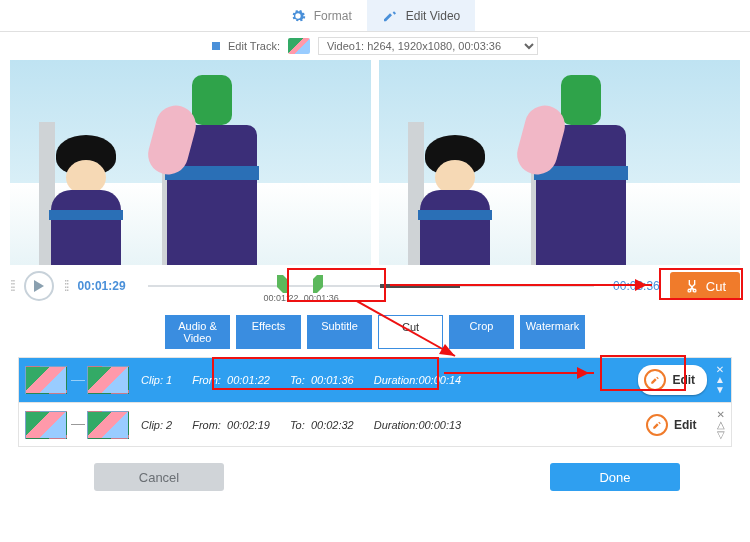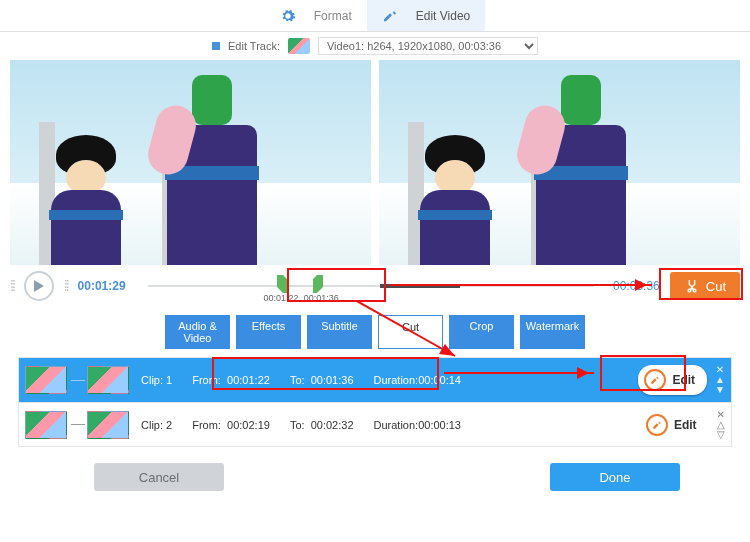--- a/index.html
+++ b/index.html
@@ -1,20 +1,20 @@
 <!DOCTYPE html>
 <html><head>
 <meta charset="utf-8">
 <style>
   * { box-sizing: border-box; margin: 0; padding: 0; font-family: Arial, sans-serif; }
   body { width: 750px; height: 542px; background: #fff; font-size: 12px; color: #333; position: relative; overflow: hidden; }
 
   
   .topbar { height: 32px; border-bottom: 1px solid #e0e0e0; display: flex; justify-content: center; align-items: stretch; gap: 0; }
-  .toptab { display: flex; align-items: center; gap: 18px; padding: 4px 14px; border: 1px solid transparent; border-bottom: none; color: #888; cursor: pointer; }
+  .toptab { display: flex; align-items: center; gap: 8px; padding: 4px 14px; border: 1px solid transparent; border-bottom: none; color: #888; cursor: pointer; }
   .toptab svg { width: 16px; height: 16px; fill: #4a90d9; }
   .toptab.active { background: #eaf2fb; color: #555; }
 
   
   .track-row { display: flex; align-items: center; justify-content: center; gap: 8px; height: 28px; font-size: 11px; color: #666; }
   .track-row .sq { width: 8px; height: 8px; background: #4a90d9; }
   .track-row .thumb-mini { width: 22px; height: 16px; background: linear-gradient(135deg,#3a6 40%,#f9a 40%,#f9a 60%,#9cf 60%); border-radius: 2px; }
   .track-row select { font-size: 11px; border: 1px solid #ddd; padding: 1px 4px; width: 220px; color: #666; background:#fff; }
 
   
@@ -66,21 +66,21 @@
   .subtab { background:#3a8de0; color:#fff; font-size:11px; padding:5px 0; width:65px; text-align:center; cursor:pointer; }
   .subtab.active { background:#fff; color:#333; border:1px solid #3a8de0; }
 
   
   .clips { margin: 0 18px; border:1px solid #e3e3e3; }
   .clip-row { display:flex; align-items:center; height:44px; padding:0 6px; position:relative; }
   .clip-row.sel { background:#2f9ff0; color:#fff; }
   .clip-row + .clip-row { border-top:1px solid #e3e3e3; }
   .thumb { width:42px; height:28px; background:linear-gradient(135deg,#3a6 35%,#f9a 35%,#f9a 60%,#9cf 60%); margin-right:2px; border:1px solid rgba(0,0,0,.2);}
   .dash { width:14px; height:1px; background:currentColor; opacity:.5; margin:0 2px;}
-  .cell { font-size:11px; padding:0 10px; white-space:nowrap;}
+  .cell { font-size:11px; padding:0 10px; white-space:nowrap;font-style:italic;}
   .clip-row .edit { margin-left:auto; display:flex; align-items:center; gap:6px; background:#fff; color:#333; border-radius:14px; padding:4px 12px 4px 6px; cursor:pointer; font-size:12px; font-weight:bold;}
   .clip-row.sel .edit { box-shadow:0 1px 2px rgba(0,0,0,.3);}
   .clip-row .edit .pen { width:22px; height:22px; border-radius:50%; border:2px solid #f07b2b; display:flex; align-items:center; justify-content:center;}
   .clip-row .edit .pen svg { width:10px; height:10px; fill:#f07b2b;}
   .row-ctrls { display:flex; flex-direction:column; gap:0; margin-left:8px; color:#888; font-size:10px; line-height:10px; align-items:center;}
   .clip-row.sel .row-ctrls { color:#e8effa;}
   .row-ctrls span { cursor:pointer; }
 
   
   .bottom { display:flex; justify-content:space-between; padding: 16px 70px 0 70px; }

